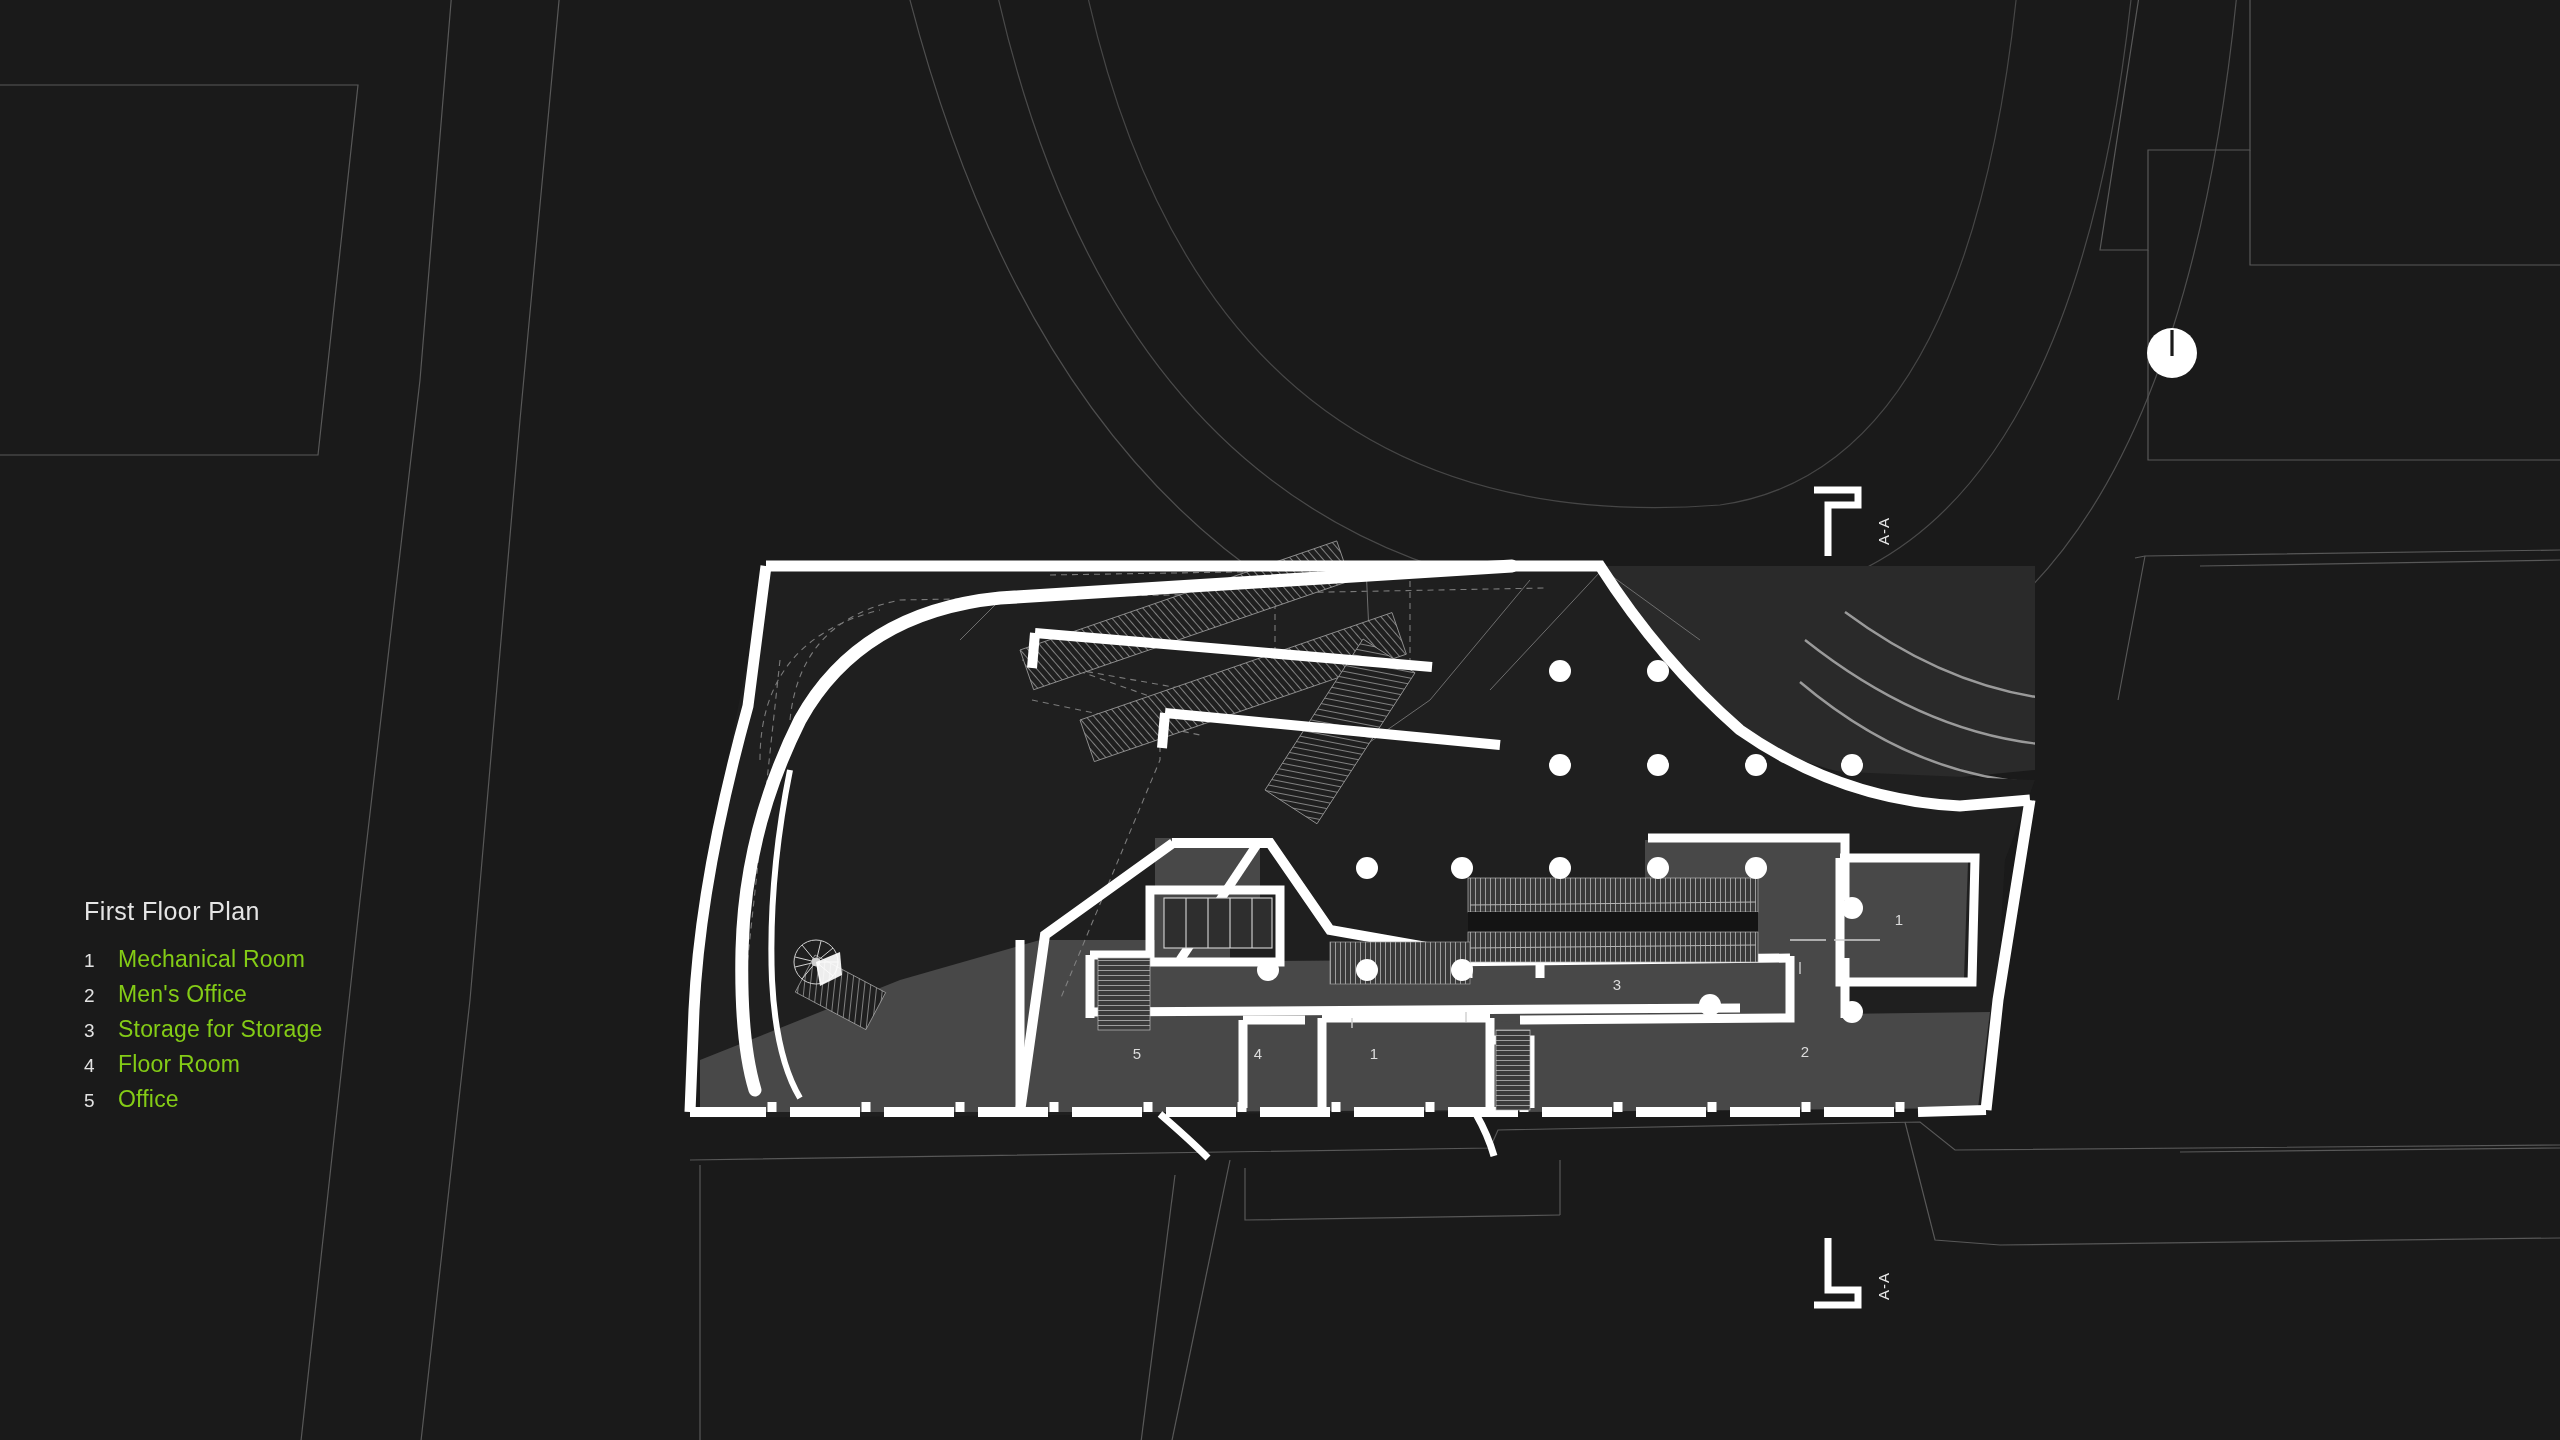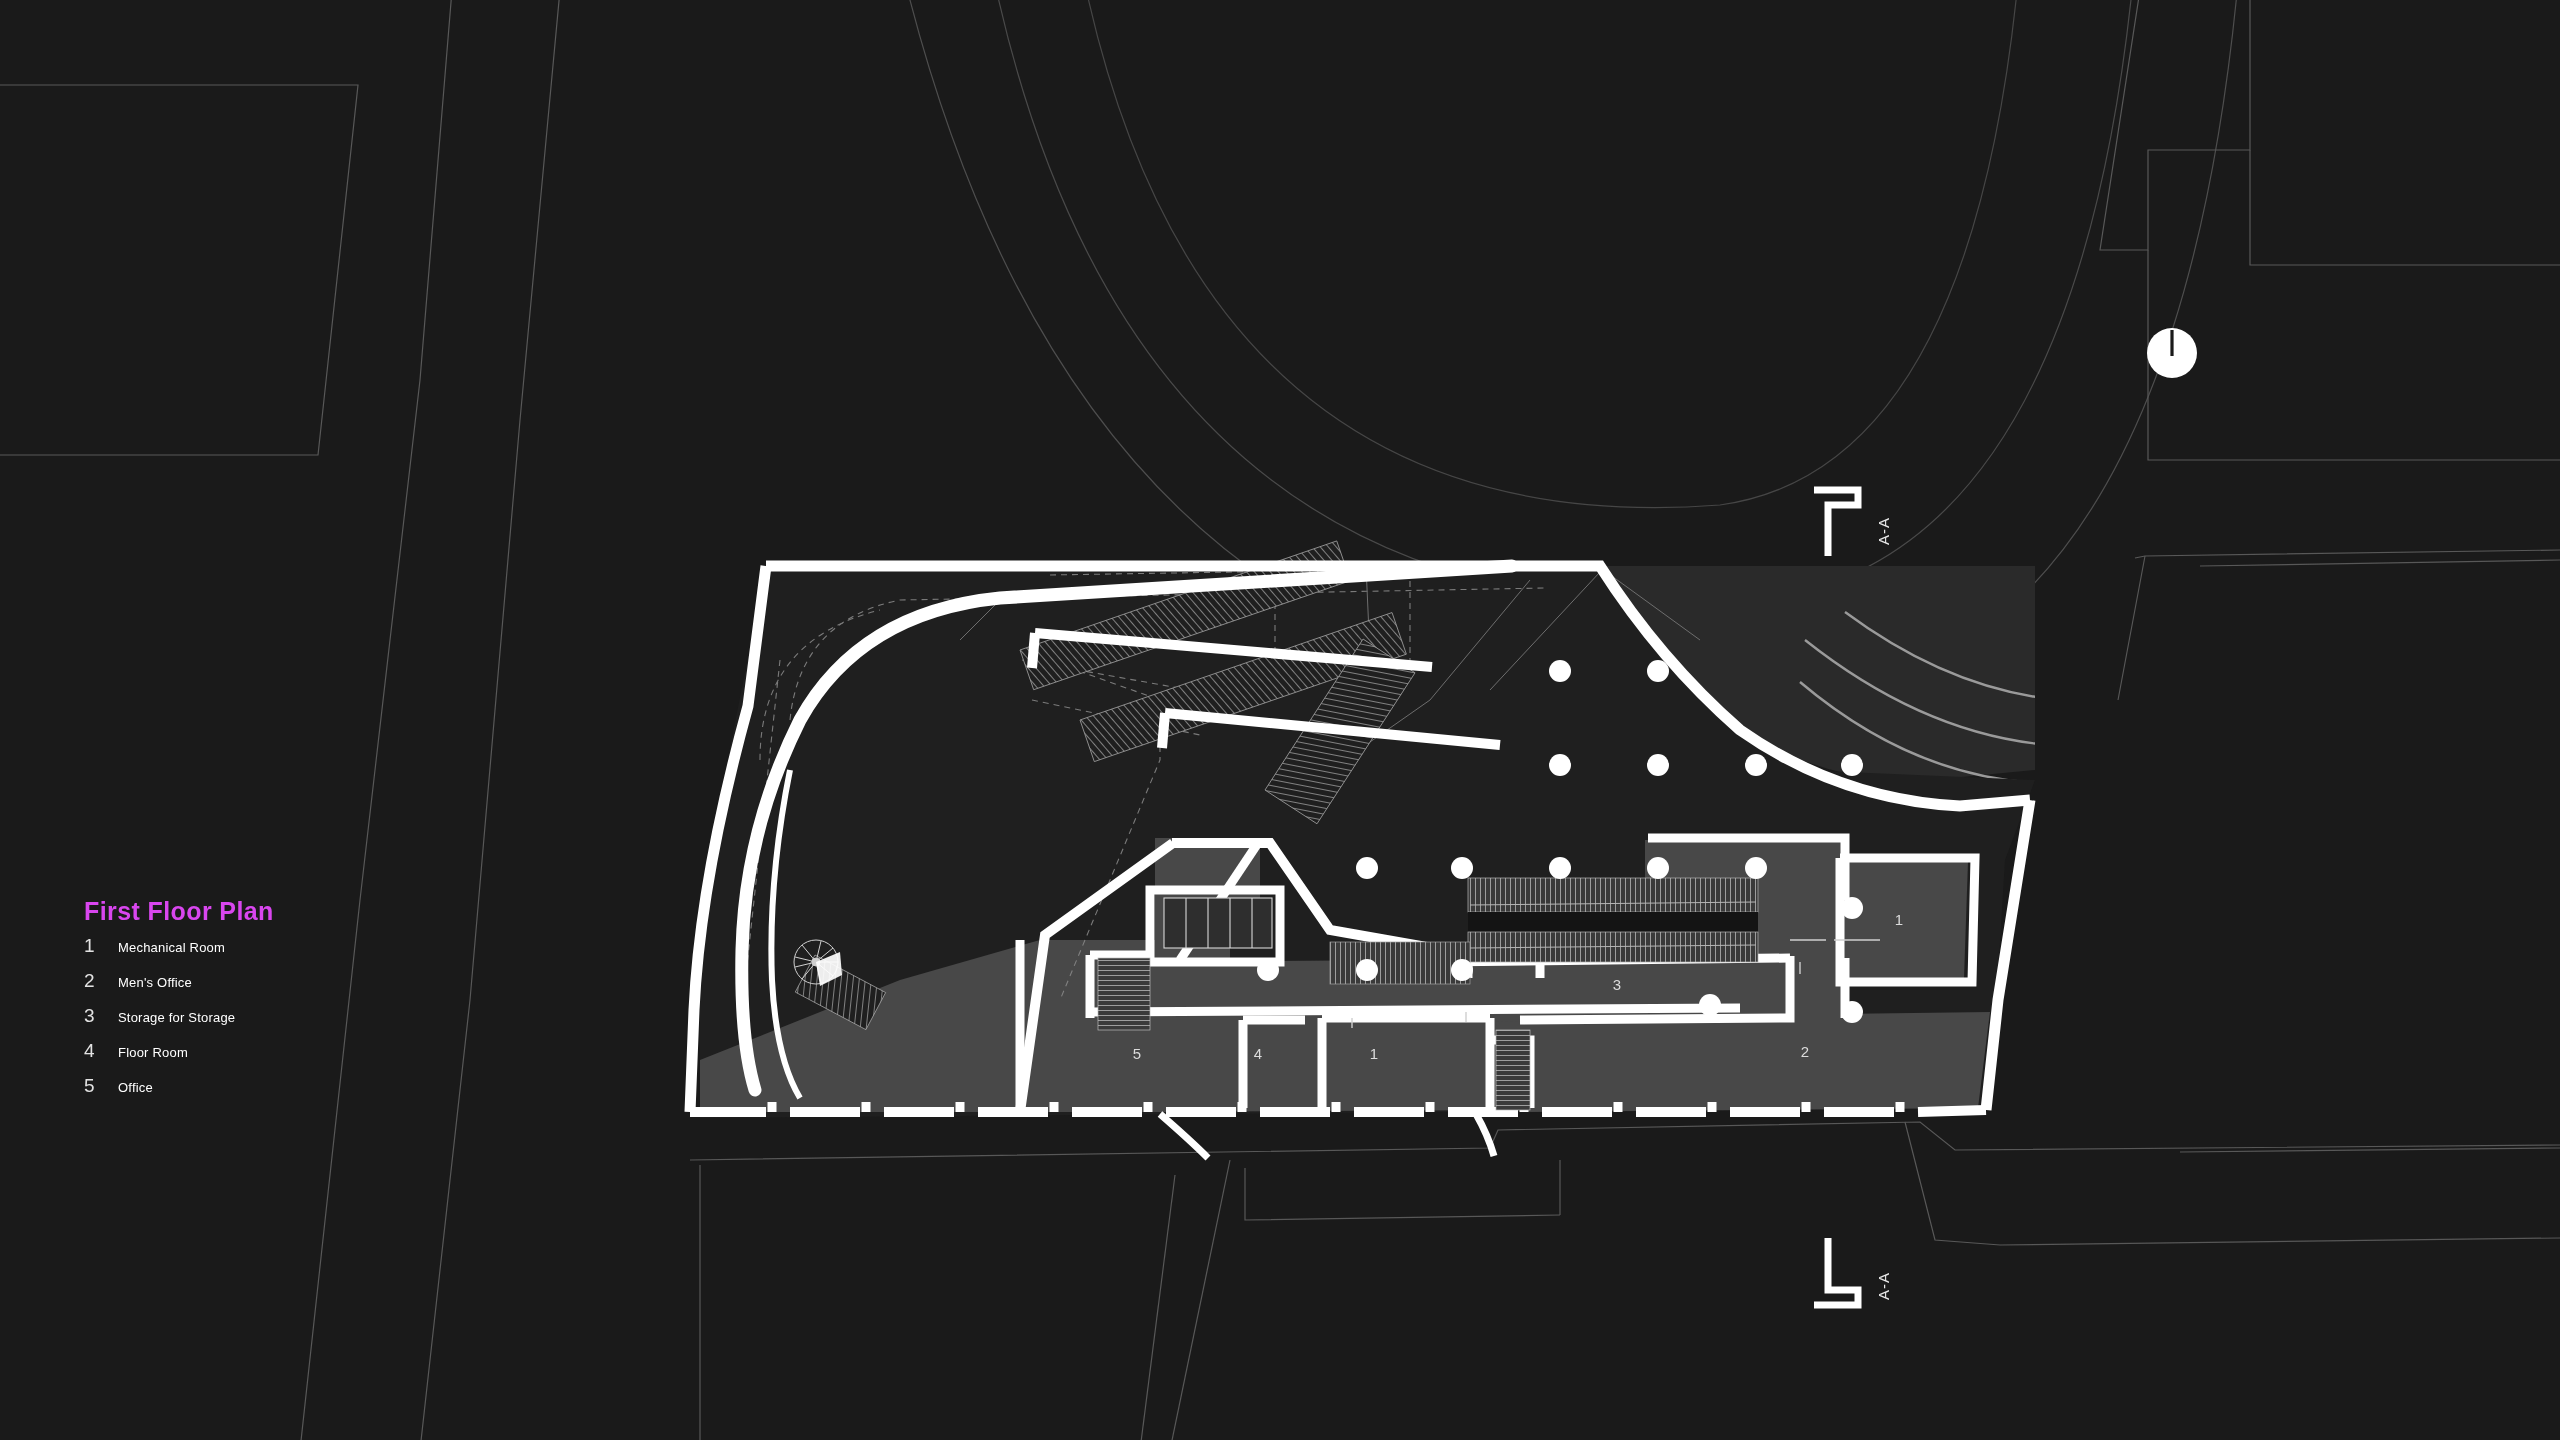--- a/index.html
+++ b/index.html
@@ -15,41 +15,41 @@
 
   
   #legend{
     position:absolute;left:84px;top:897px;
     color:#e8e8e8;
     user-select:none;
   }
   #legend .title{
     font-size:25px;
     letter-spacing:.4px;
-    font-weight:700;
-    color:#d946ef;
-    margin-bottom:9px;
+    font-weight:400;
+    color:#e5e5e5;
+    margin-bottom:20px;
     white-space:nowrap;
   }
   #legend .rows{display:block;}
   #legend .row{
     display:flex;
     align-items:baseline;
     height:35px;
     white-space:nowrap;
   }
   #legend .num{
     width:34px;
     font-size:19px;
     color:#e2e2e2;
     flex:0 0 34px;
   }
   #legend .lbl{
-    font-size:13px;
-    color:#ffffff;
+    font-size:23px;
+    color:#84cc16;
     letter-spacing:.2px;
   }
 
   
   .sectag{
     position:absolute;
     color:#e9e9e9;
     font-size:15px;
     letter-spacing:1px;
     transform:rotate(-90deg);

